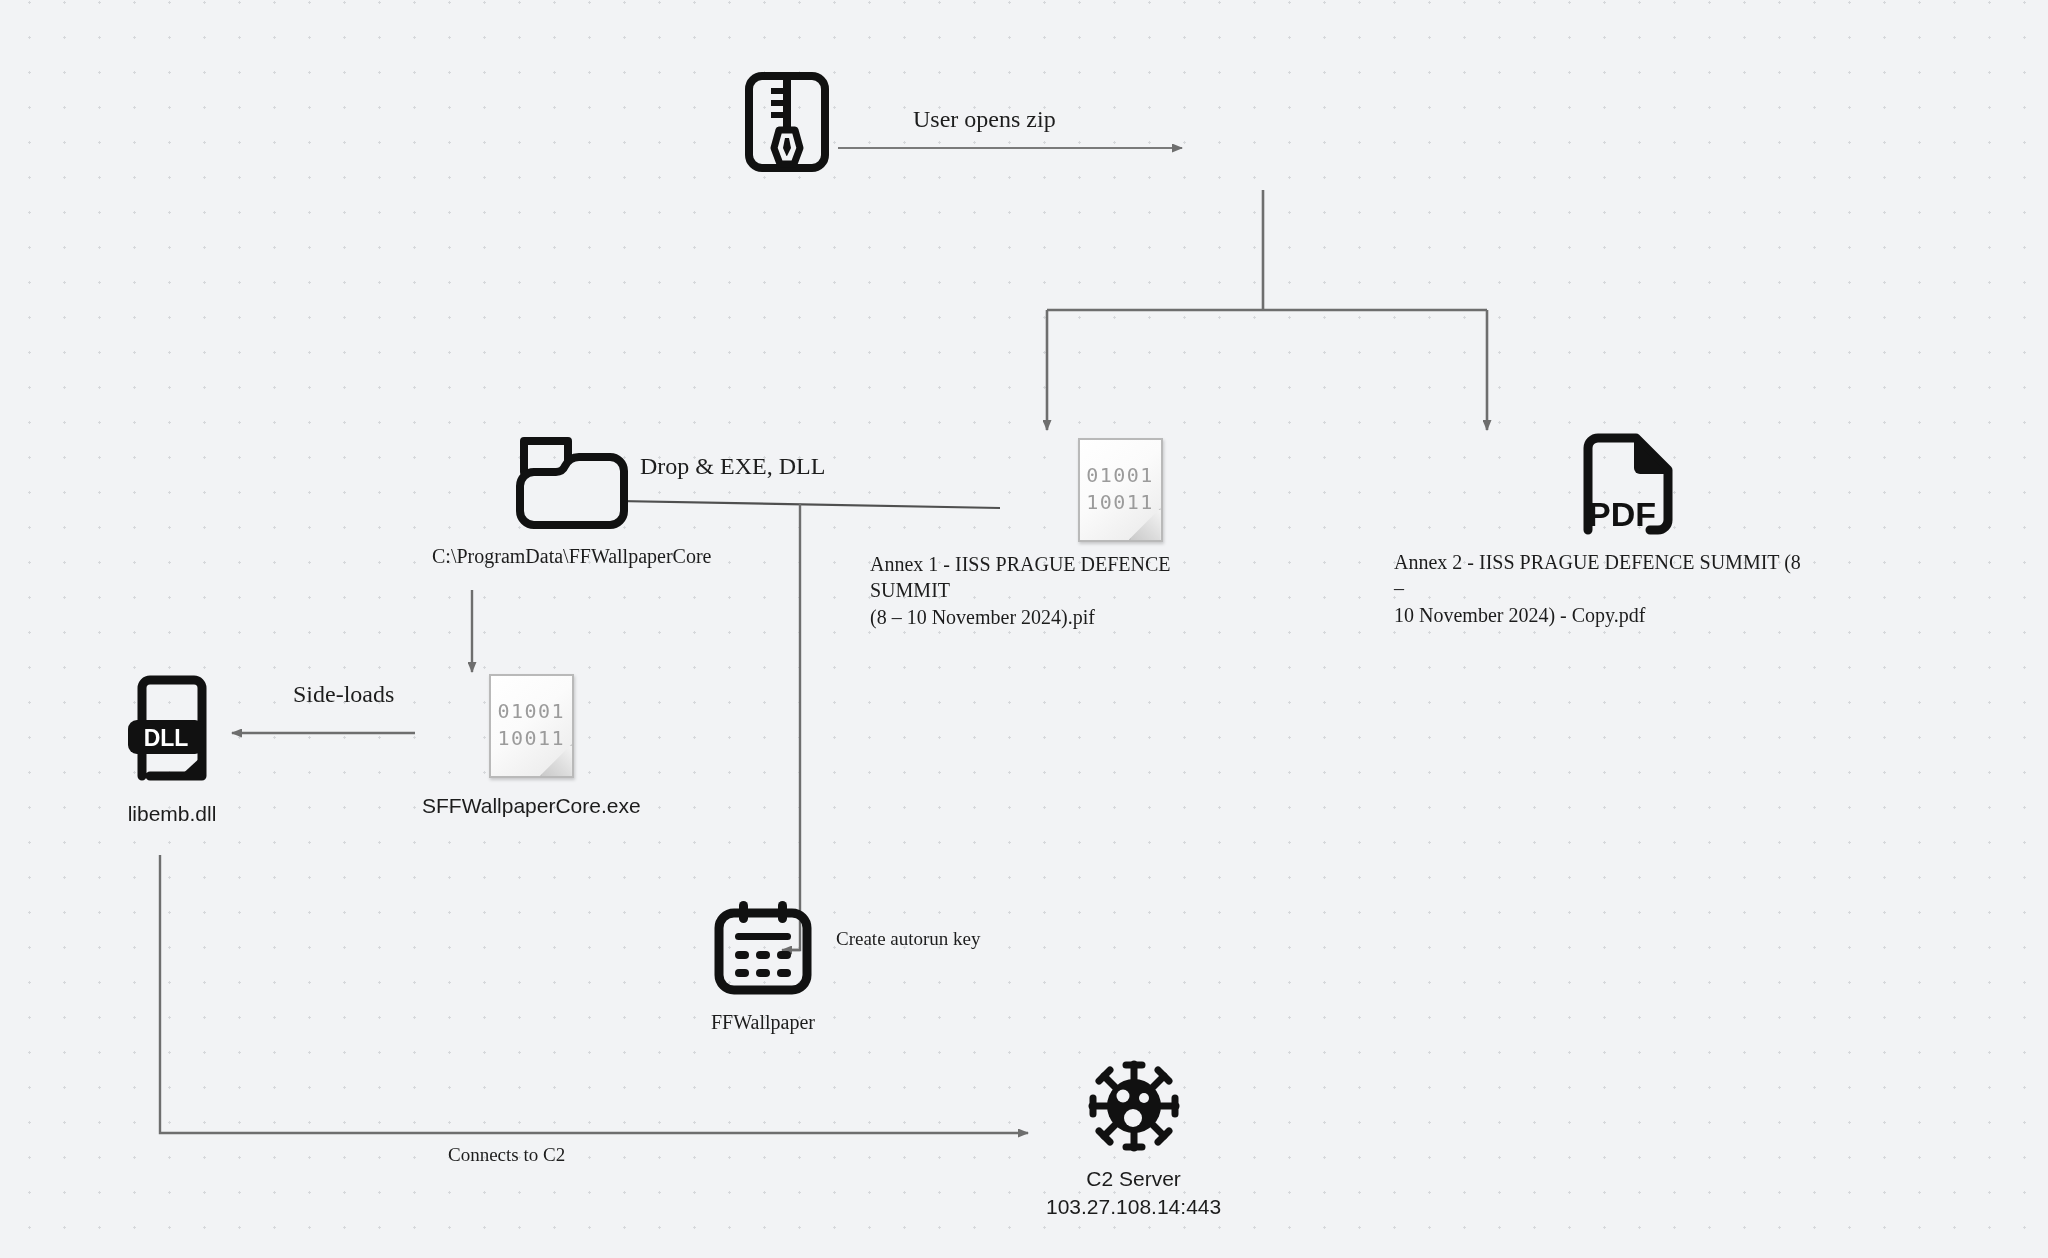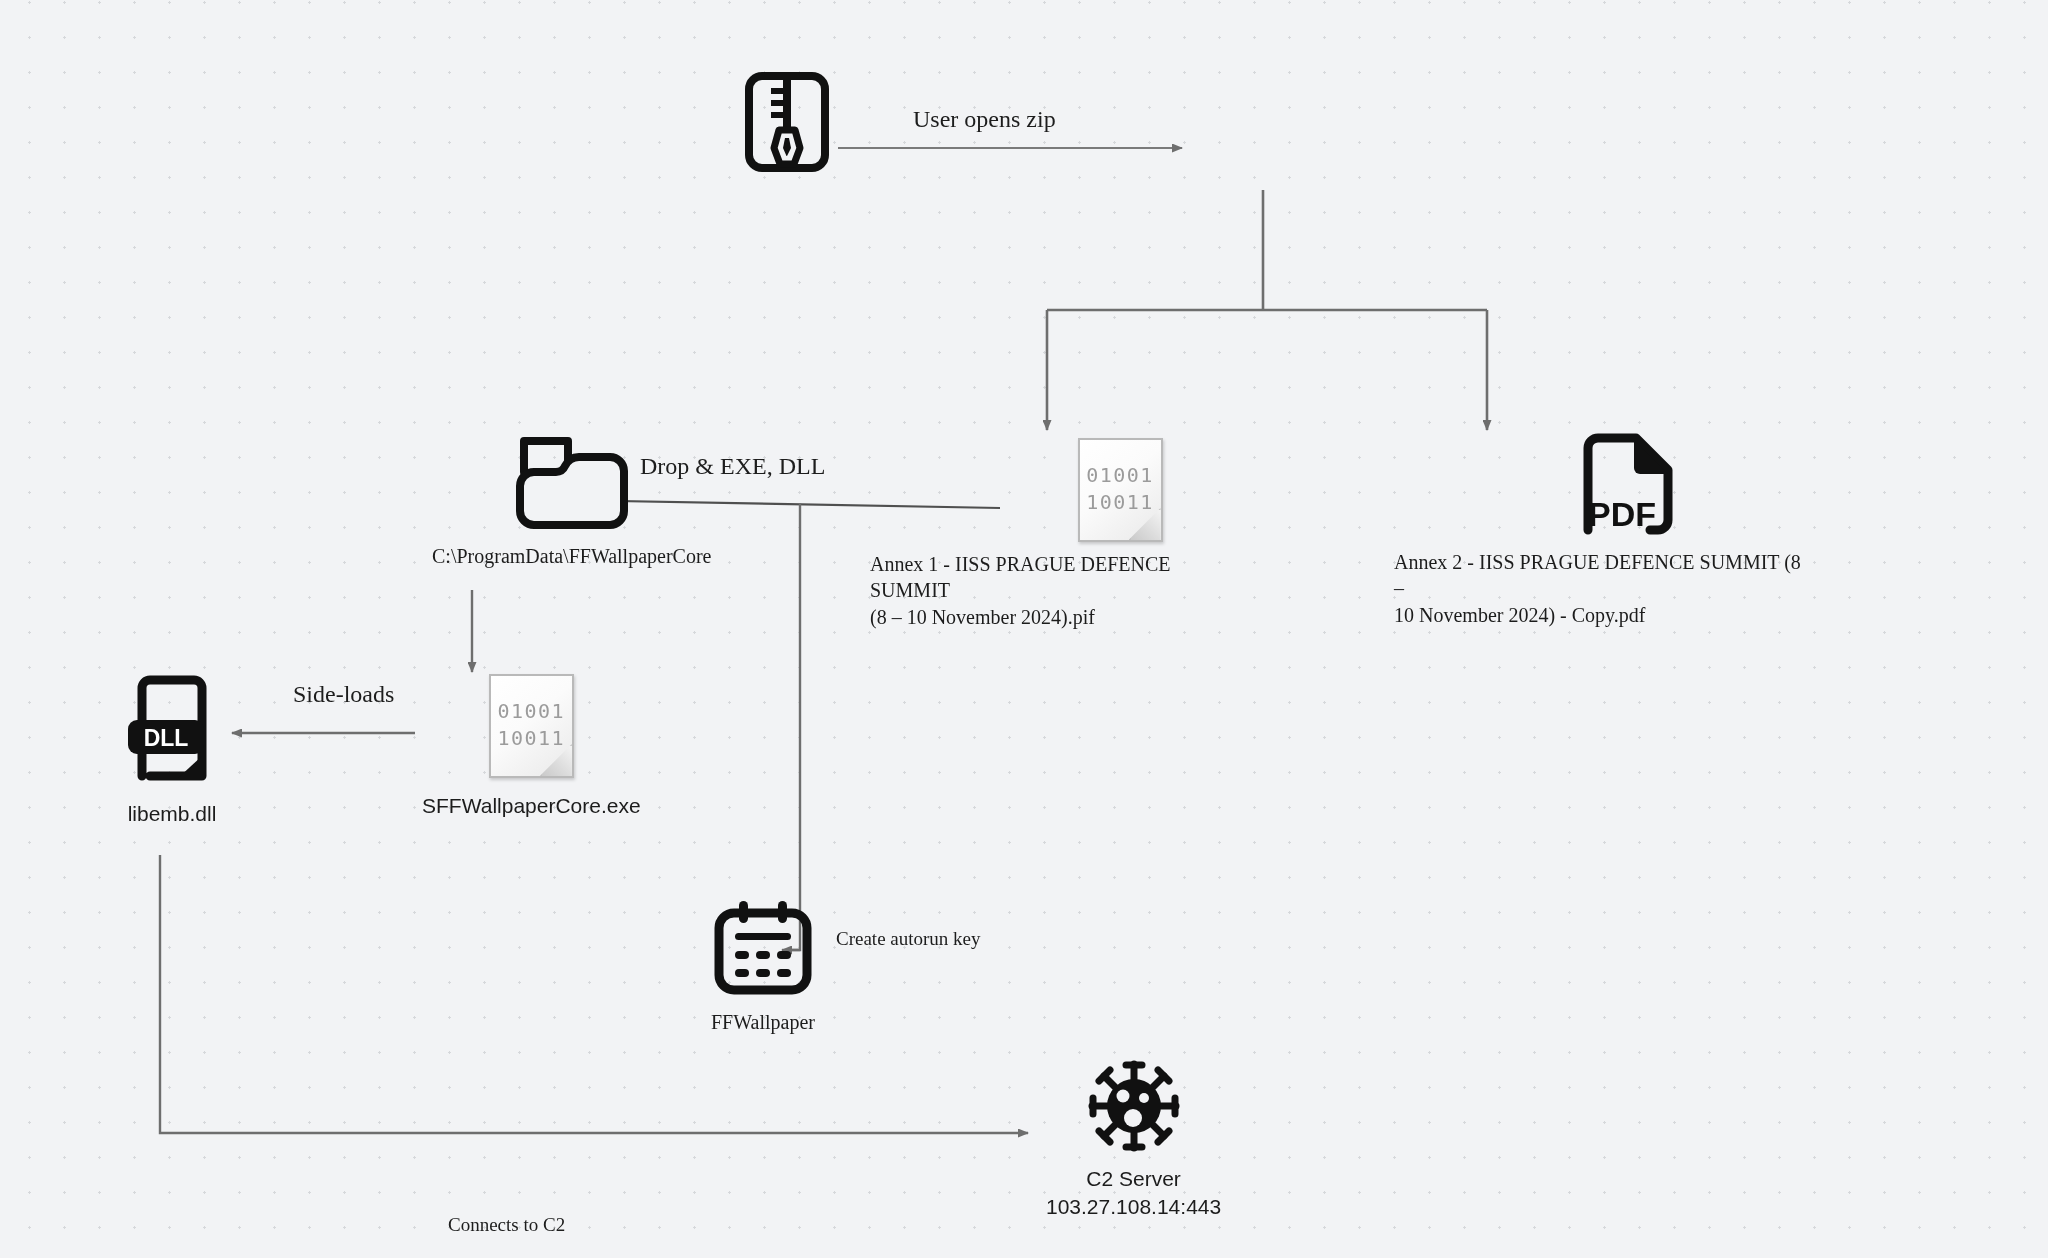--- a/index.html
+++ b/index.html
@@ -156,21 +156,21 @@
   </svg>
 
   <div class="edge-label" style="left:913px; top:106px;">User opens zip</div>
 
   <div class="edge-label" style="left:640px; top:453px;">Drop &amp; EXE, DLL</div>
 
   <div class="edge-label" style="left:293px; top:681px;">Side-loads</div>
 
   <div class="edge-label sans" style="left:836px; top:928px;">Create autorun key</div>
 
-  <div class="edge-label sans" style="left:448px; top:1214px;">Connects to C2</div>
+  <div class="edge-label sans" style="left:448px; top:1144px;">Connects to C2</div>
 
   <div class="node" style="left:745px; top:72px;">
     <div class="glyph">
       <svg class="ico-zip" viewBox="0 0 84 100">
         <rect x="4" y="4" width="76" height="92" rx="13" ry="13" fill="none" stroke="#111" stroke-width="8"></rect>
         <rect x="38" y="8" width="8" height="50" fill="#111"></rect>
         <rect x="26" y="16" width="14" height="6" fill="#111"></rect>
         <rect x="26" y="28" width="14" height="6" fill="#111"></rect>
         <rect x="26" y="40" width="14" height="6" fill="#111"></rect>
         <path d="M34,58 h16 l5,18 -6,16 h-14 l-6,-16 z" fill="none" stroke="#111" stroke-width="7" stroke-linejoin="round"></path>

